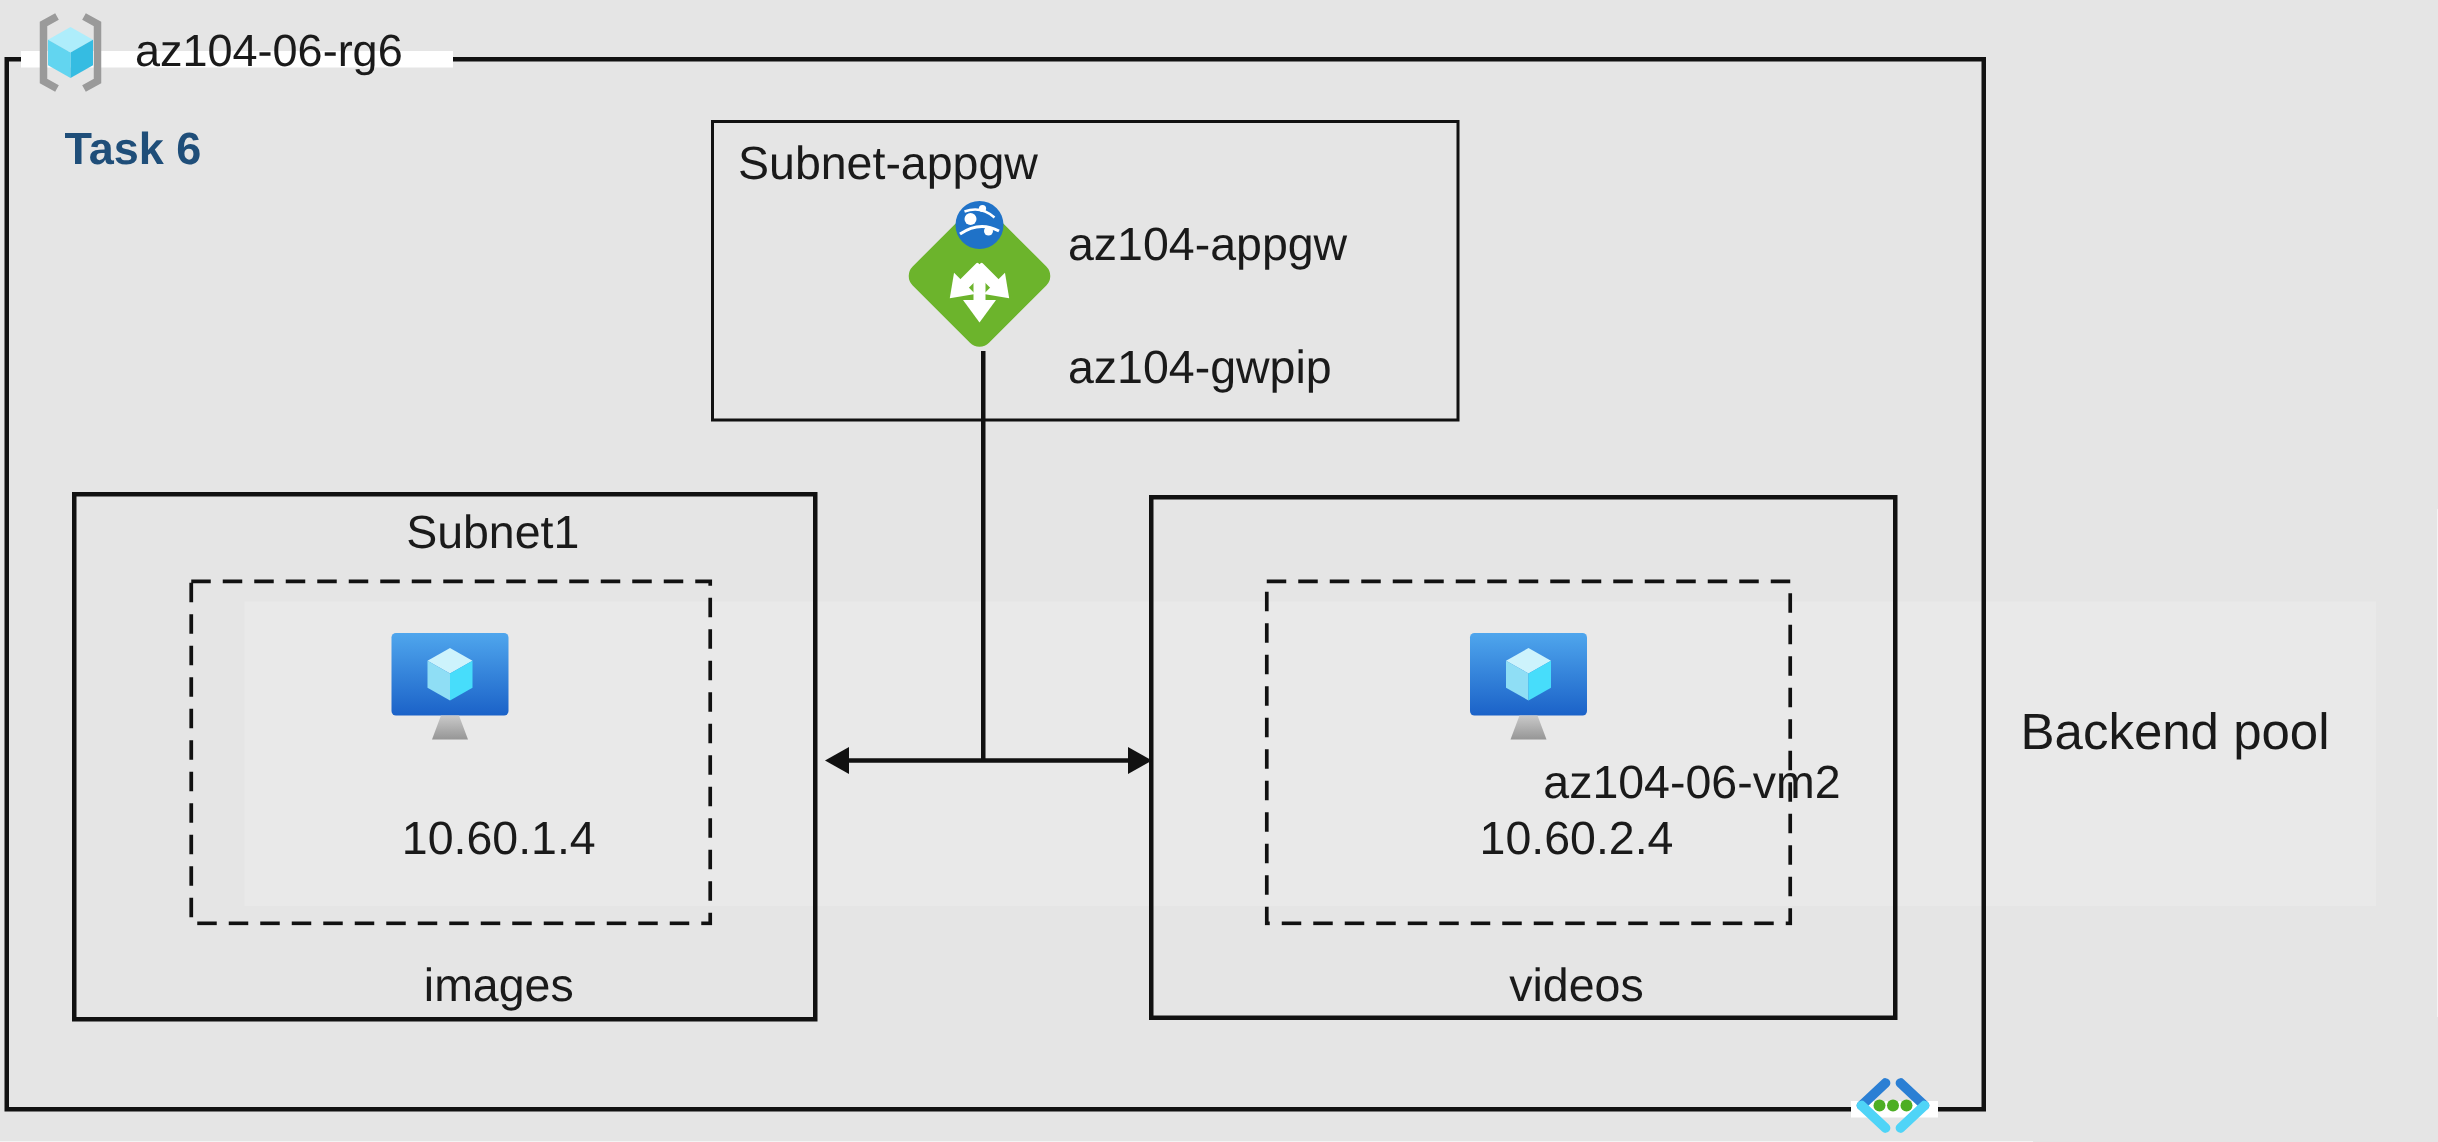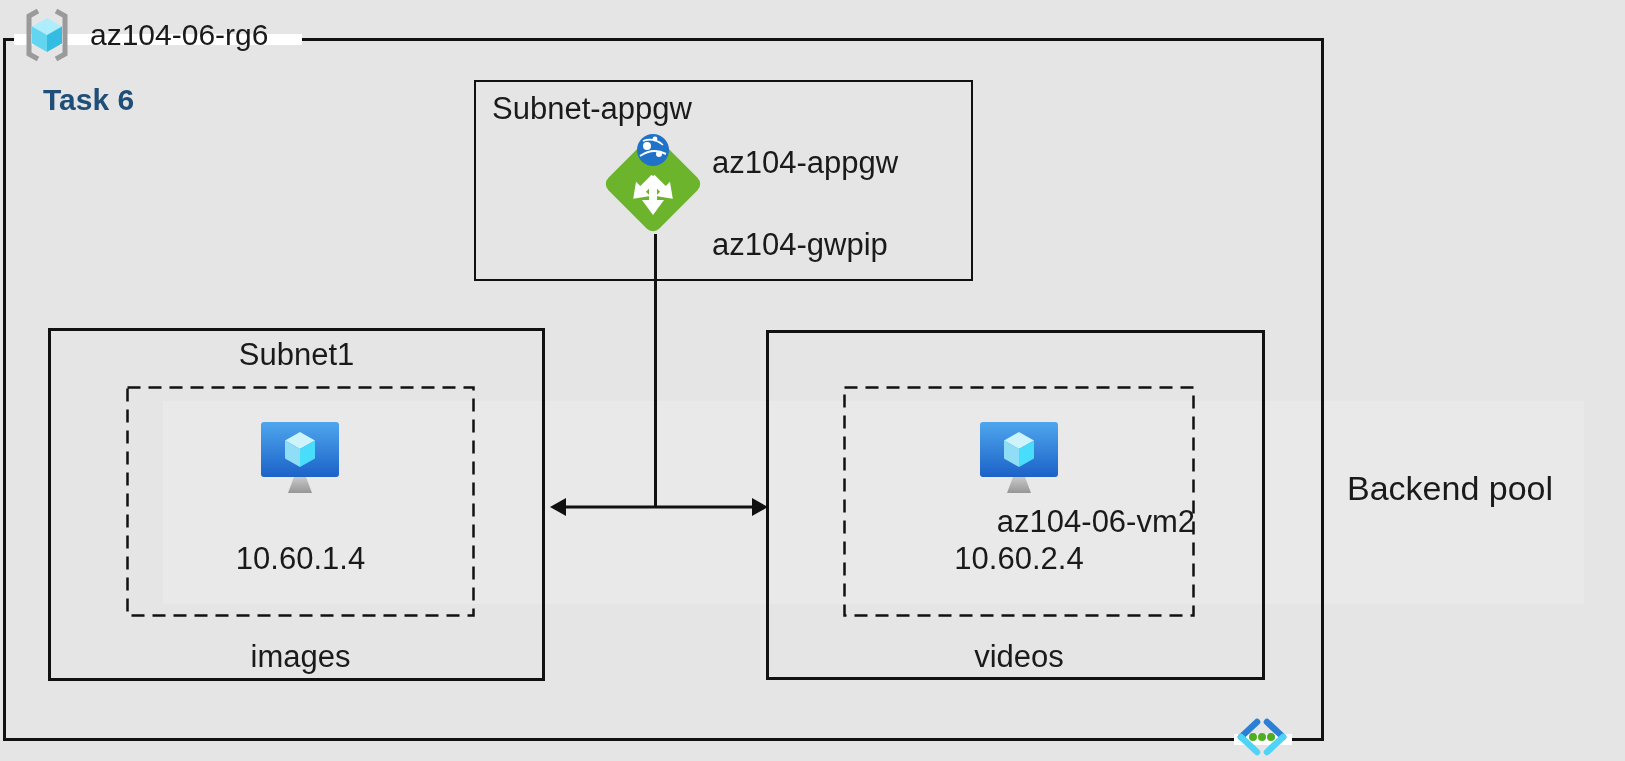--- a/index.html
+++ b/index.html
@@ -6,21 +6,21 @@
   .stage{
     position:relative;width:1625px;height:761px;background:#e5e5e5;
     font-family:"Liberation Sans", sans-serif;color:#1a1a1a;overflow:hidden;
   }
   .abs{position:absolute;}
   .band{background:#e9e9e9;z-index:1;}
   .box{border:3px solid #111;background:transparent;z-index:2;box-sizing:border-box;}
   .box-thin{border:2px solid #111;background:transparent;z-index:2;box-sizing:border-box;}
   .patch{background:#ffffff;z-index:3;}
   .txt{z-index:4;white-space:nowrap;}
-  .center{text-align:center;}
+  .center{text-align:center;padding-left:32px;}
   .rg-title{font-size:30px;line-height:30px;}
   .task{font-size:30px;line-height:32px;font-weight:bold;color:#1f4e79;}
   .label{font-size:31px;line-height:37px;}
   .backend{font-size:34px;line-height:36px;}
   .vline{background:#111;z-index:4;}
   svg{display:block;}
   .icon{z-index:5;}
 </style>
 </head>
 <body>

